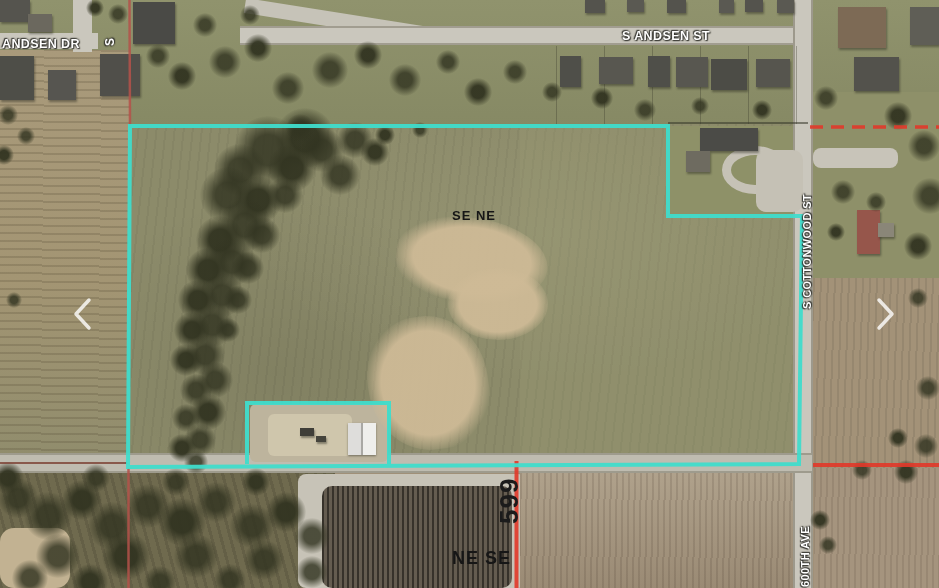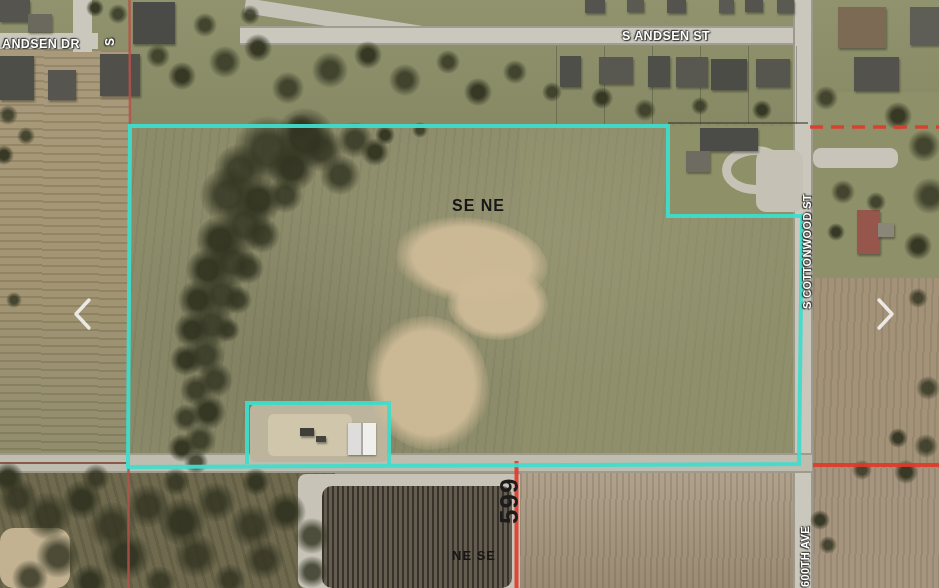--- a/index.html
+++ b/index.html
@@ -74,22 +74,22 @@
   .street-label{color:#fff;font-weight:bold;letter-spacing:.4px;white-space:nowrap;
       text-shadow:0 0 2px rgba(45,45,40,.95),0 0 2px rgba(45,45,40,.95),
                   1px 1px 1px rgba(45,45,40,.85),-1px -1px 1px rgba(45,45,40,.85);}
   .black-label{color:#161616;font-weight:600;letter-spacing:1px;white-space:nowrap;}
   .rot{transform:rotate(-90deg);transform-origin:0 0;}
   .lbl-andsen{left:2px;top:37px;font-size:12.5px;}
   .lbl-stub{left:103px;top:46px;width:40px;font-size:12px;}
   .lbl-samson{left:622px;top:29px;font-size:12.5px;}
   .lbl-cottonwood{left:801px;top:309px;width:128px;font-size:11px;}
   .lbl-600th{left:799px;top:587px;width:82px;font-size:11px;}
-  .lbl-sene{left:452px;top:197px;font-size:16px;}
-  .lbl-nese{left:452px;top:548px;font-size:13px;}
+  .lbl-sene{left:452px;top:208px;font-size:13px;}
+  .lbl-nese{left:452px;top:548px;font-size:18px;}
   .lbl-599{left:494px;top:524px;width:62px;font-size:26px;color:#1b1b1b;font-weight:600;white-space:nowrap;}
   
   .nav-arrow{width:30px;height:38px;cursor:pointer;background:none;border:none;padding:0;}
   .nav-prev{left:53px;top:276px;}
   .nav-next{left:855px;top:276px;}
 </style>
 </head>
 <body>
 
 <div id="stage">

